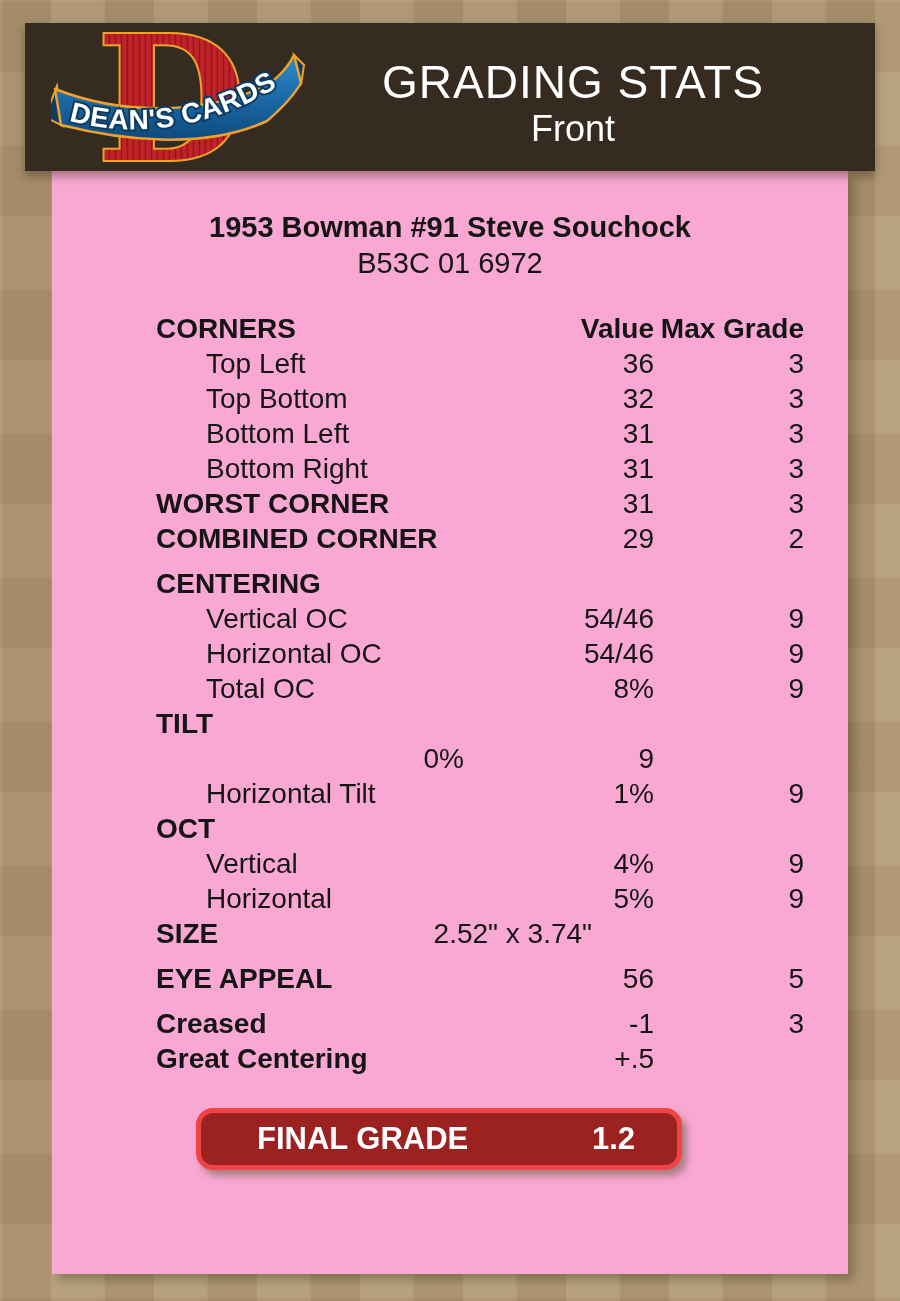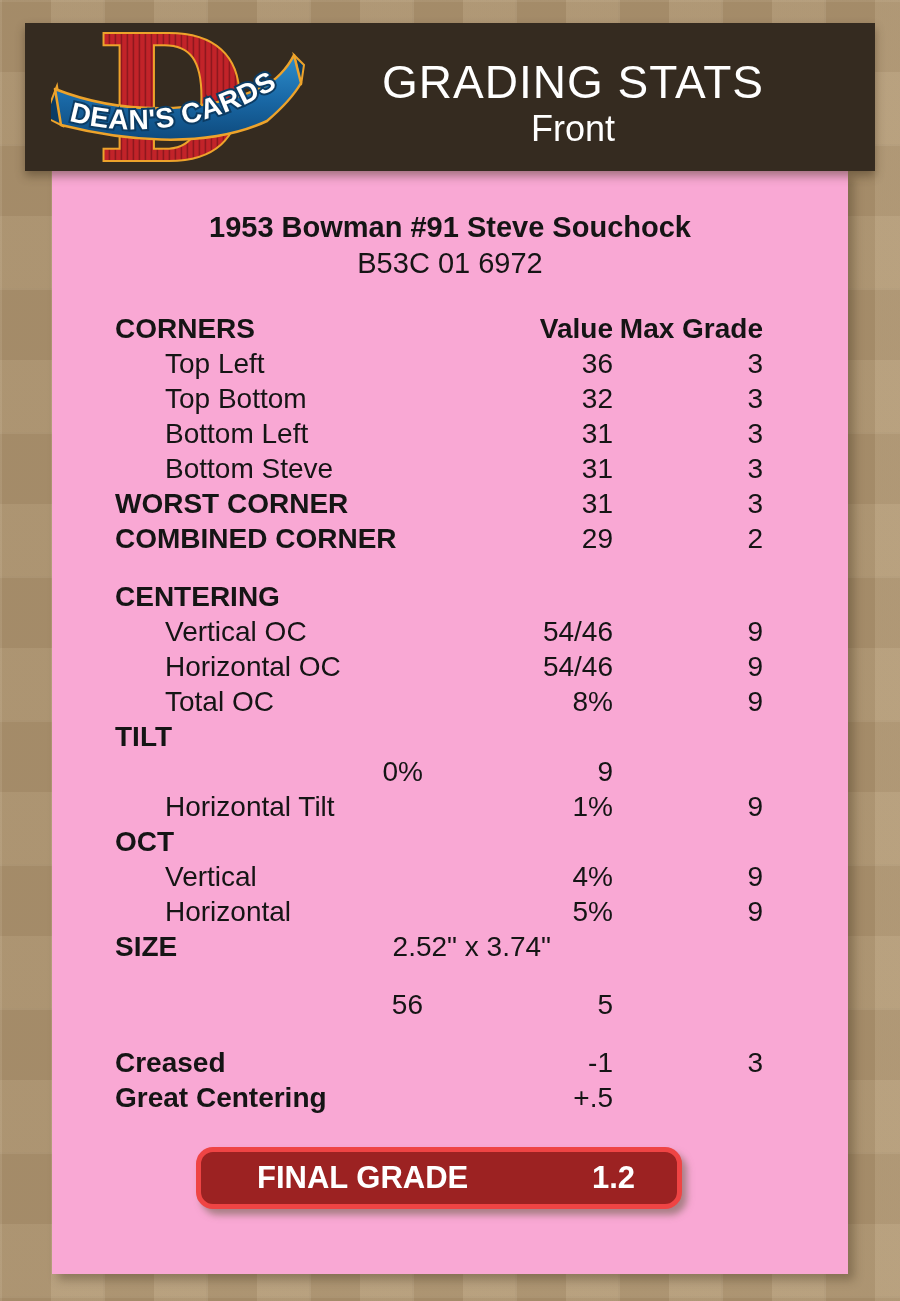--- a/index.html
+++ b/index.html
@@ -42,26 +42,26 @@
   .card-title{
     text-align:center;font-size:29px;line-height:36px;font-weight:bold;margin:0;
   }
   .card-code{
     text-align:center;font-size:29px;line-height:36px;margin:0;
   }
   .stats-table{margin-top:30px;}
   .row{
     display:grid;
     grid-template-columns:308px 190px 150px;
-    padding-left:63px;
+    padding-left:104px;
     height:35px;
     align-items:center;
     font-size:28px;
   }
-  .row.gap{margin-top:23px;}
+  .row.gap{margin-top:10px;}
   .cell{white-space:nowrap;}
   .cell.label{text-align:left;}
   .cell.label.sub{padding-left:50px;}
   .row.head .cell, .row.section .cell.label{font-weight:bold;}
   .cell.value,.cell.max{text-align:right;}
   .cell.value.shift{transform:translateX(-62px);}
   .final-grade{
     margin:32px 0 0 144px;
     width:486px;height:62px;
     box-sizing:border-box;
@@ -124,21 +124,21 @@
         <div class="cell label sub">Top Bottom</div>
         <div class="cell value">32</div>
         <div class="cell max">3</div>
       </div>
       <div class="row sub">
         <div class="cell label sub">Bottom Left</div>
         <div class="cell value">31</div>
         <div class="cell max">3</div>
       </div>
       <div class="row sub">
-        <div class="cell label sub">Bottom Steve</div>
+        <div class="cell label sub">Bottom Right</div>
         <div class="cell value">31</div>
         <div class="cell max">3</div>
       </div>
       <div class="row section">
         <div class="cell label">WORST CORNER</div>
         <div class="cell value">31</div>
         <div class="cell max">3</div>
       </div>
       <div class="row section">
         <div class="cell label">COMBINED CORNER</div>
@@ -193,20 +193,21 @@
         <div class="cell label sub">Horizontal</div>
         <div class="cell value">5%</div>
         <div class="cell max">9</div>
       </div>
       <div class="row section">
         <div class="cell label">SIZE</div>
         <div class="cell value shift">2.52" x 3.74"</div>
         <div class="cell max"></div>
       </div>
       <div class="row section gap">
+        <div class="cell label">EYE APPEAL</div>
         <div class="cell value">56</div>
         <div class="cell max">5</div>
       </div>
       <div class="row section gap">
         <div class="cell label">Creased</div>
         <div class="cell value">-1</div>
         <div class="cell max">3</div>
       </div>
       <div class="row section">
         <div class="cell label">Great Centering</div>

